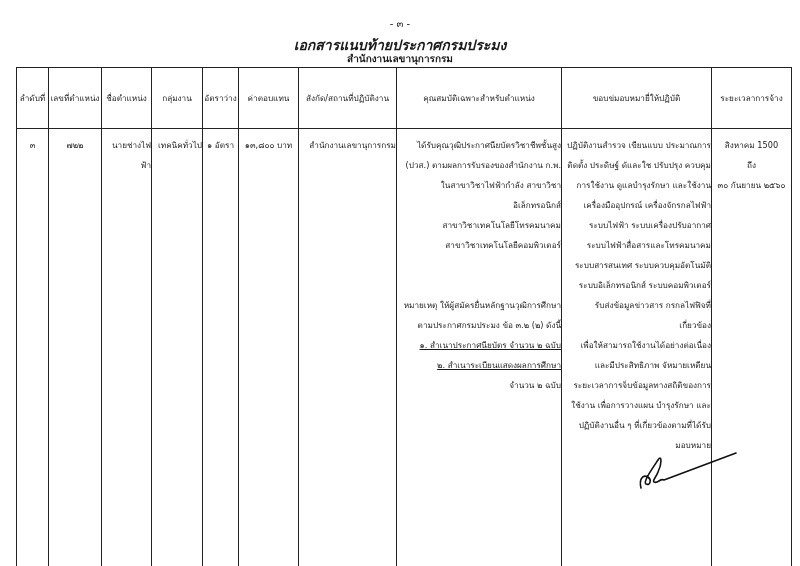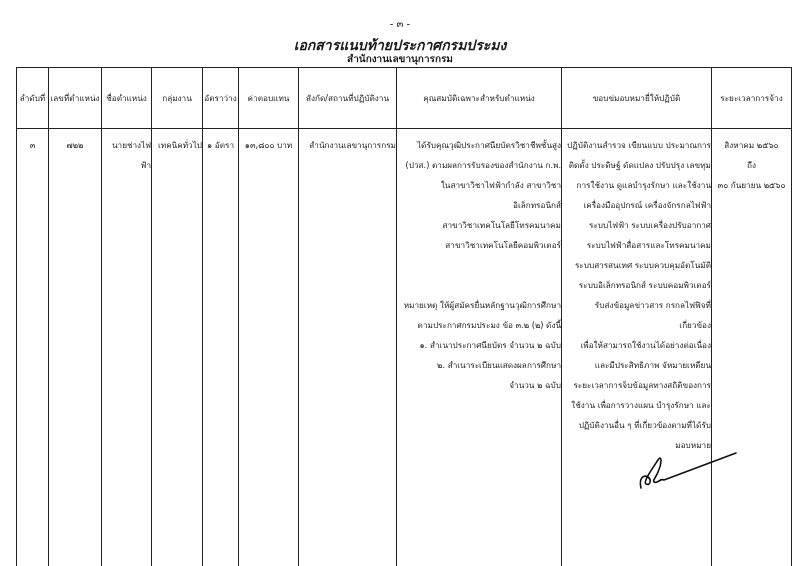--- a/index.html
+++ b/index.html
@@ -10,21 +10,21 @@
   .doc-subtitle { position:absolute; top:51px; left:0; width:800px; text-align:center; font-size:10px; font-weight:bold; }
 
   .tbl { position:absolute; left:16px; top:67px; width:775px; height:556px;
          border-collapse:collapse; table-layout:fixed; font-size:8.2px; }
   .tbl th, .tbl td { border:1.4px solid #222; padding:0; }
   .tbl th { height:60px; font-weight:normal; text-align:center; vertical-align:middle; font-size:8.2px; }
   .tbl td { vertical-align:top; }
   .cell { padding-top:6px; line-height:20px; }
   .c { text-align:center; }
   .l { text-align:right; padding-left:2px; }
-  .indent { padding-left:8px; }
+  .indent { padding-left:8px;text-decoration:underline; }
   .gap { height:20px; }
   .sig { position:absolute; left:638px; top:450px; }
 </style>
 </head>
 <body>
 
 <div class="page-no">- ๓ -</div>
 <div class="doc-title">เอกสารแนบท้ายประกาศกรมประมง</div>
 <div class="doc-subtitle">สำนักงานเลขานุการกรม</div>
 
@@ -90,39 +90,39 @@
           <div>หมายเหตุ ให้ผู้สมัครยื่นหลักฐานวุฒิการศึกษา</div>
           <div>ตามประกาศกรมประมง ข้อ ๓.๒ (๒) ดังนี้</div>
           <div class="indent">๑. สำเนาประกาศนียบัตร จำนวน ๒ ฉบับ</div>
           <div class="indent">๒. สำเนาระเบียนแสดงผลการศึกษา</div>
           <div>จำนวน ๒ ฉบับ</div>
         </div>
       </td>
       <td>
         <div class="cell l">
           <div>ปฏิบัติงานสำรวจ เขียนแบบ ประมาณการ</div>
-          <div>ติดตั้ง ประดิษฐ์ ดัดแปลง ปรับปรุง เลขทุม</div>
+          <div>ติดตั้ง ประดิษฐ์ ดัและใช ปรับปรุง ควบคุม</div>
           <div>การใช้งาน ดูแลบำรุงรักษา และใช้งาน</div>
           <div>เครื่องมืออุปกรณ์ เครื่องจักรกลไฟฟ้า</div>
           <div>ระบบไฟฟ้า ระบบเครื่องปรับอากาศ</div>
           <div>ระบบไฟฟ้าสื่อสารและโทรคมนาคม</div>
           <div>ระบบสารสนเทศ ระบบควบคุมอัตโนมัติ</div>
           <div>ระบบอิเล็กทรอนิกส์ ระบบคอมพิวเตอร์</div>
           <div>รับส่งข้อมูลข่าวสาร กรกลไฟฟิจที่เกี่ยวข้อง</div>
           <div>เพื่อให้สามารถใช้งานได้อย่างต่อเนื่อง</div>
           <div>และมีประสิทธิภาพ จัหมายเหตียน</div>
           <div>ระยะเวลาการจ็บข้อมูลทางสถิติของการ</div>
           <div>ใช้งาน เพื่อการวางแผน บำรุงรักษา และ</div>
           <div>ปฏิบัติงานอื่น ๆ ที่เกี่ยวข้องตามที่ได้รับ</div>
           <div>มอบหมาย</div>
         </div>
       </td>
       <td>
         <div class="cell c">
-          <div>สิงหาคม ๒๕๖๐</div>
+          <div>สิงหาคม 1500</div>
           <div>ถึง</div>
           <div>๓๐ กันยายน ๒๕๖๐</div>
         </div>
       </td>
     </tr>
   </tbody>
 </table>
 
 <svg class="sig" width="100" height="42" viewBox="0 0 100 42">
   <path d="M3,38 C1,30 4,24 10,27 C14,30 12,36 8,34 C5,32 12,22 20,10 C24,4 24,14 20,22 C18,28 14,30 16,32 C20,34 22,28 26,30 L98,3" fill="none" stroke="#111111" stroke-width="1.6" stroke-linecap="round" stroke-linejoin="round"></path>

